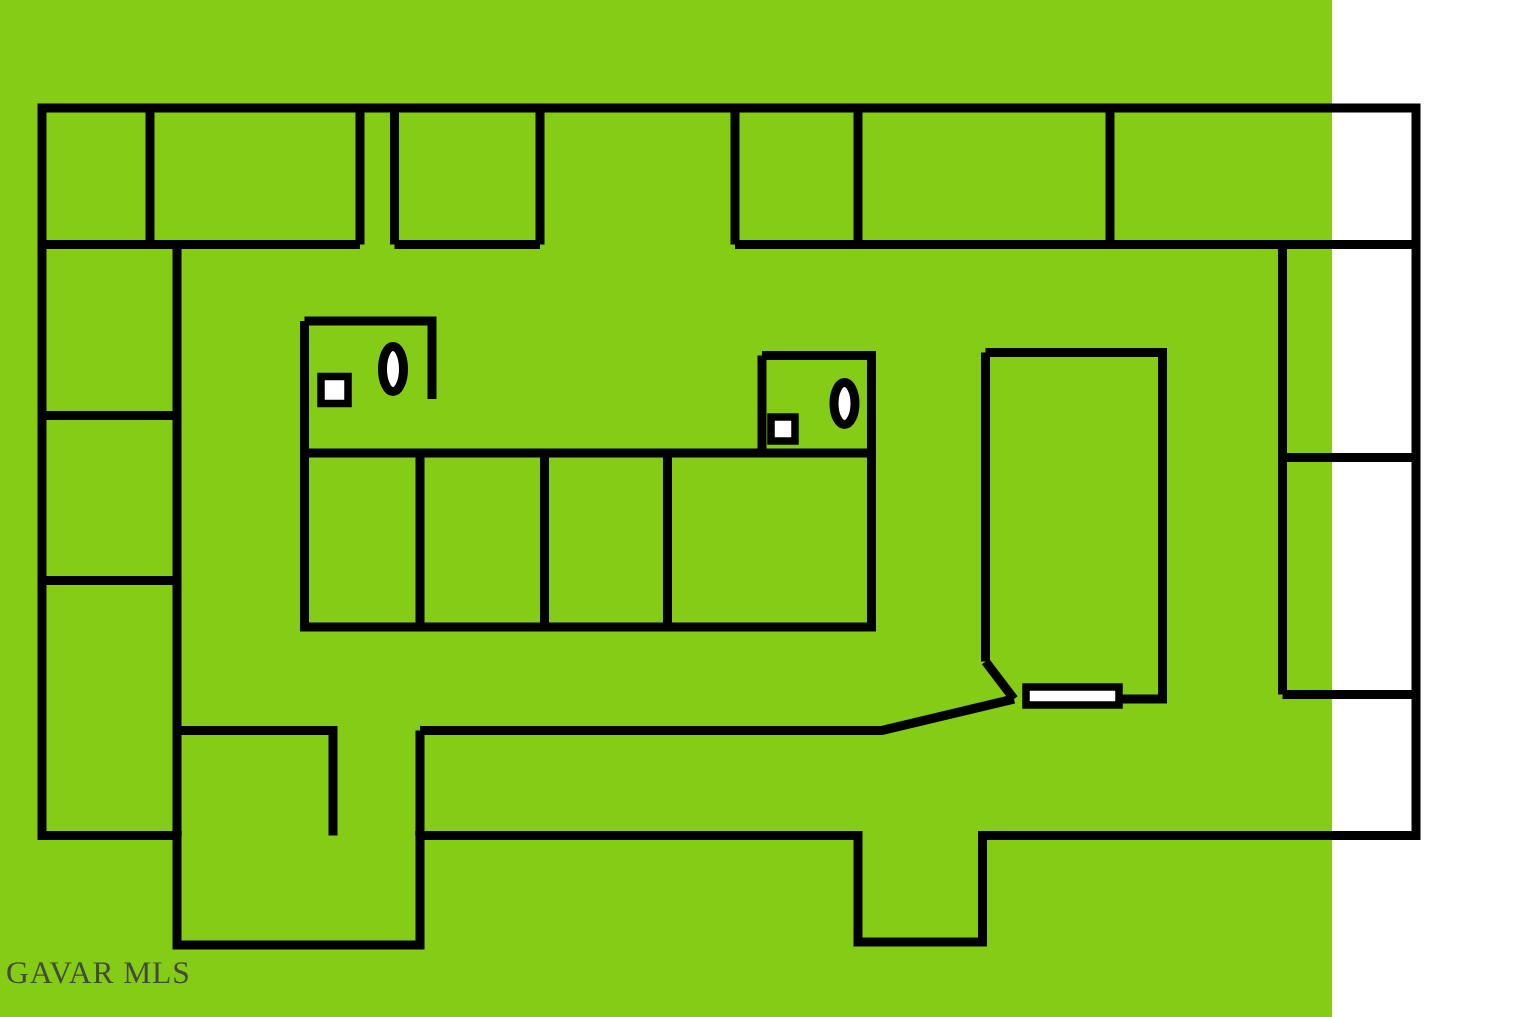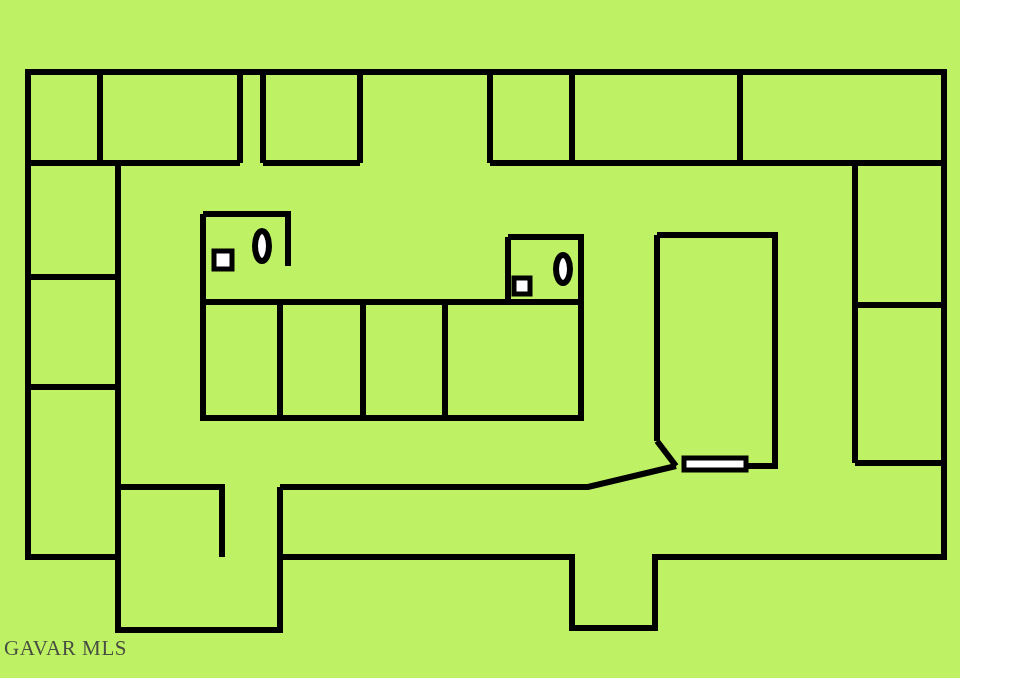--- a/index.html
+++ b/index.html
@@ -12,23 +12,23 @@
     width: 1024px;
     height: 678px;
     position: relative;
     overflow: hidden;
     font-family: "Liberation Serif", serif;
   }
   #floorplan-root {
     position: absolute;
     left: 0;
     top: 0;
-    width: 960px;
+    width: 888px;
     height: 678px;
-    background: #bef264;
+    background: #84cc16;
   }
   #floorplan-svg {
     display: block;
     width: 1024px;
     height: 678px;
   }
   .wall {
     fill: none;
     stroke: #000000;
     stroke-width: 6;

